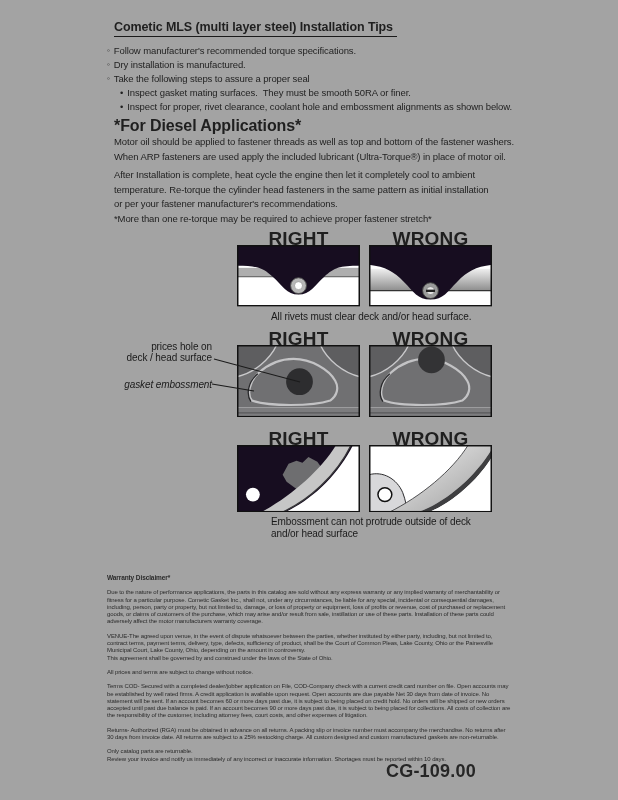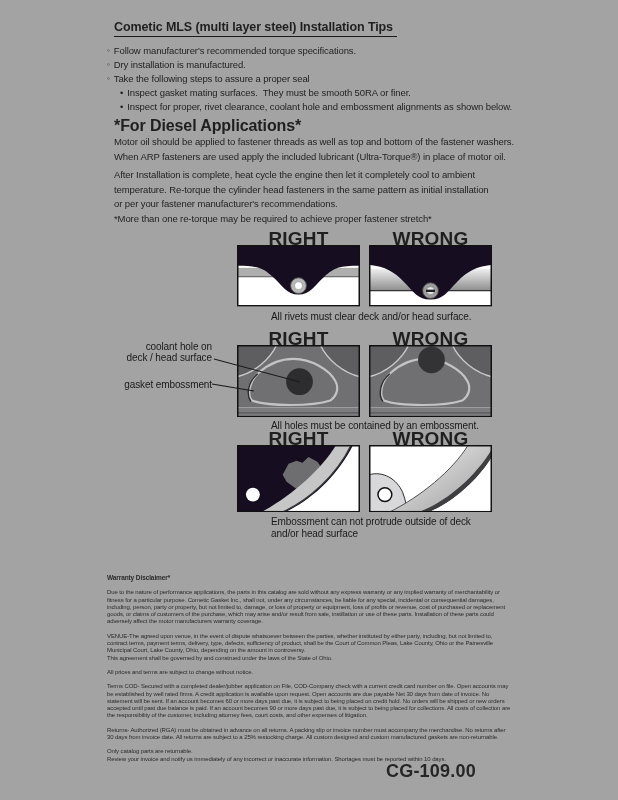--- a/index.html
+++ b/index.html
@@ -99,24 +99,24 @@
       <rect x="57.5" y="45" width="9" height="2.4" fill="#222222"></rect>
       <rect x="0.75" y="0.75" width="122.5" height="60.5" fill="none" stroke="#111111" stroke-width="1.5"></rect>
     </svg>
   </div>
   <div class="abs caption" style="top:311px;">All rivets must clear deck and/or head surface.</div>
 
   <div class="abs fig-header fh-r" style="top:328px;">RIGHT</div>
   <div class="abs fig-header fh-w" style="top:328px;">WRONG</div>
 
   <div class="abs fig-label" style="top:341px;">
-    <div>coolant hole on</div>
+    <div>prices hole on</div>
     <div>deck / head surface</div>
   </div>
-  <div class="abs fig-label" style="top:379px;">gasket embossment</div>
+  <div class="abs fig-label" style="top:379px;font-style:italic;">gasket embossment</div>
 
   <div class="abs dbox" style="left:237px;top:345px;">
     <svg viewBox="0 0 124 73">
       <rect width="124" height="73" fill="#707072"></rect>
       <rect x="0" y="63" width="124" height="10" fill="#7c7c7e"></rect>
       <line x1="0" y1="63" x2="124" y2="63" stroke="#9d9d9f" stroke-width="1"></line>
       <line x1="0" y1="68.5" x2="124" y2="68.5" stroke="#59595b" stroke-width="1.2"></line>
       <path d="M0,0 H40 C33,15 17,28 0,32 Z" fill="#5e5e60"></path>
       <path d="M40,0 C33,15 17,28 0,32" fill="none" stroke="#c9c9cb" stroke-width="1.4"></path>
       <path d="M124,0 H84 C91,15 107,28 124,32 Z" fill="#5e5e60"></path>
@@ -142,21 +142,20 @@
       <circle cx="63" cy="15" r="13.5" fill="#333335"></circle>
       <rect x="0.75" y="0.75" width="122.5" height="71.5" fill="none" stroke="#111111" stroke-width="1.5"></rect>
     </svg>
   </div>
 
   <svg class="abs" style="left:205px;top:350px;pointer-events:none;" width="110" height="48" viewBox="0 0 110 48">
     <line x1="9" y1="9" x2="95" y2="32" stroke="#1a1a1a" stroke-width="1.1"></line>
     <line x1="7" y1="34" x2="49" y2="41" stroke="#1a1a1a" stroke-width="1.1"></line>
   </svg>
 
-  <div class="abs caption" style="top:420px;">All holes must be contained by an embossment.</div>
 
   <div class="abs fig-header fh-r" style="top:428px;">RIGHT</div>
   <div class="abs fig-header fh-w" style="top:428px;">WRONG</div>
 
   <div class="abs dbox" style="left:237px;top:445px;">
     <svg viewBox="0 0 124 68">
       <rect width="124" height="68" fill="#170d20"></rect>
       <path d="M48,68 C76,55 102,30 117,0 L124,0 V68 Z" fill="#ffffff"></path>
       <path d="M46,30 L52,19 L60,16 L66,18 L72,12 L81,17 L86,24 L84,31 L89,36 L80,44 L70,41 L61,45 L50,37 Z" fill="#6e6e70"></path>
       <path d="M24,68 C54,52 84,26 100,0 L115,0 C100,31 72,56 45,68 Z" fill="#c6c6c6"></path>

